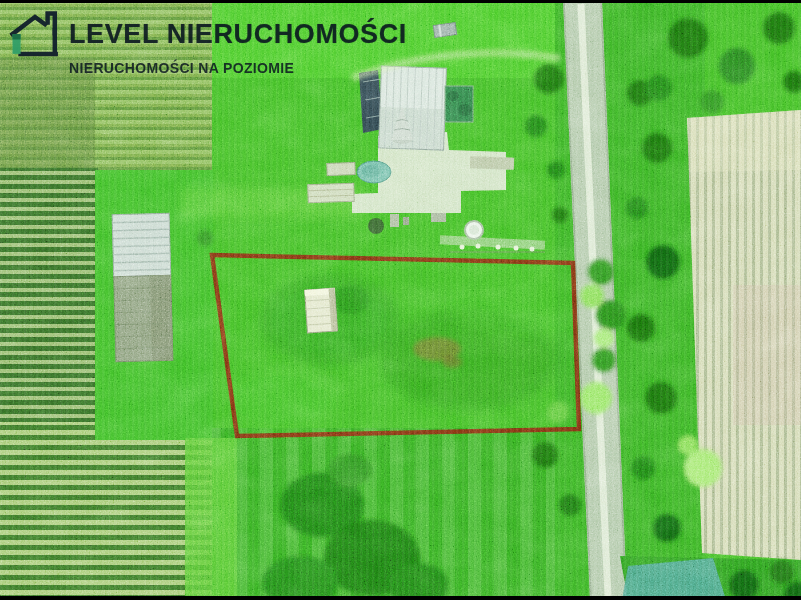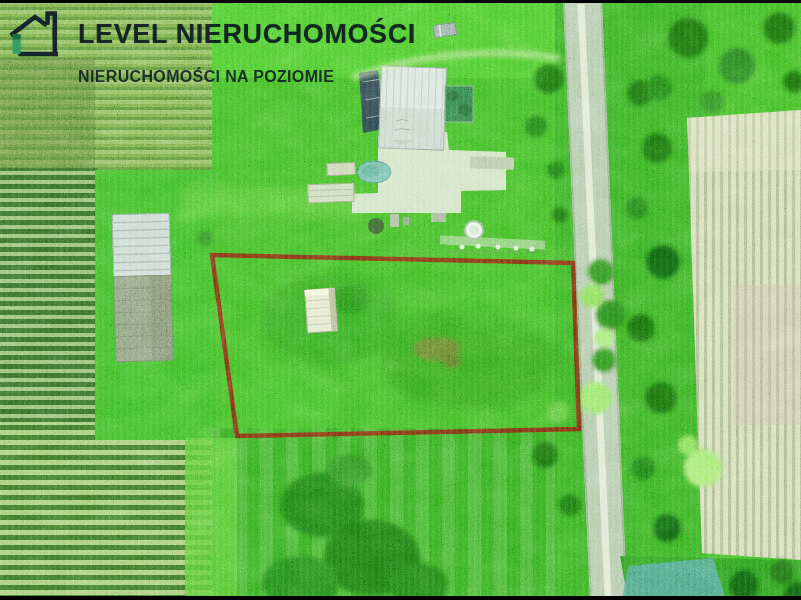--- a/index.html
+++ b/index.html
@@ -6,28 +6,28 @@
   .stage{
     position:relative;width:801px;height:600px;overflow:hidden;
     background:#4fae3a;font-family:"Liberation Sans",sans-serif;
   }
   svg.scene{position:absolute;inset:0;display:block;
     filter:saturate(1.22) contrast(1.05) brightness(1.01);}
   .letterbox{position:absolute;left:0;right:0;background:#000;z-index:6;}
   .letterbox.top{top:0;height:3px;}
   .letterbox.bottom{bottom:0;height:4px;}
   .watermark{position:absolute;left:8px;top:10px;z-index:5;display:flex;
-    align-items:flex-start;gap:16px;opacity:.93;}
+    align-items:flex-start;gap:7px;opacity:.93;}
   .wm-icon{flex:0 0 auto;}
   .wm-text{display:flex;flex-direction:column;}
   .brand{font-size:27px;font-weight:800;letter-spacing:.6px;line-height:1;
     color:rgba(9,20,32,.93);margin-top:11px;white-space:nowrap;
     text-shadow:0 0 1px rgba(15,35,20,.5);}
-  .tagline{font-size:16px;font-weight:700;letter-spacing:.35px;
-    color:rgba(9,20,32,.9);margin-top:20px;white-space:nowrap;}
+  .tagline{font-size:14px;font-weight:700;letter-spacing:.35px;
+    color:rgba(9,20,32,.9);margin-top:12px;white-space:nowrap;}
 </style>
 </head>
 <body>
 
 <div class="stage">
 
 <svg class="scene" viewBox="0 0 801 600" width="801" height="600">
   <defs>
     <pattern id="pTL" patternUnits="userSpaceOnUse" width="4" height="10">
       <rect width="4" height="10" fill="#7aa254"></rect>

